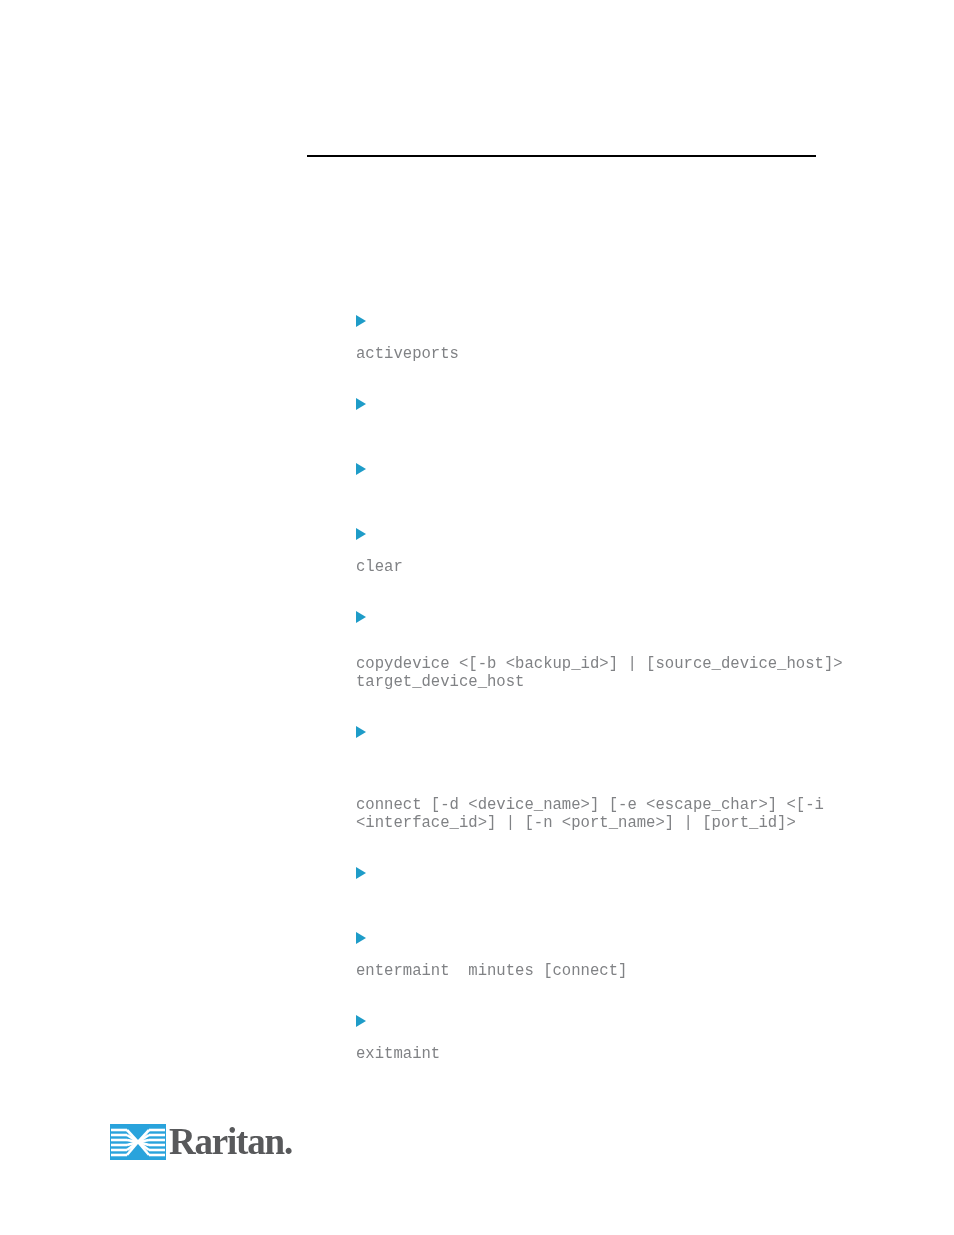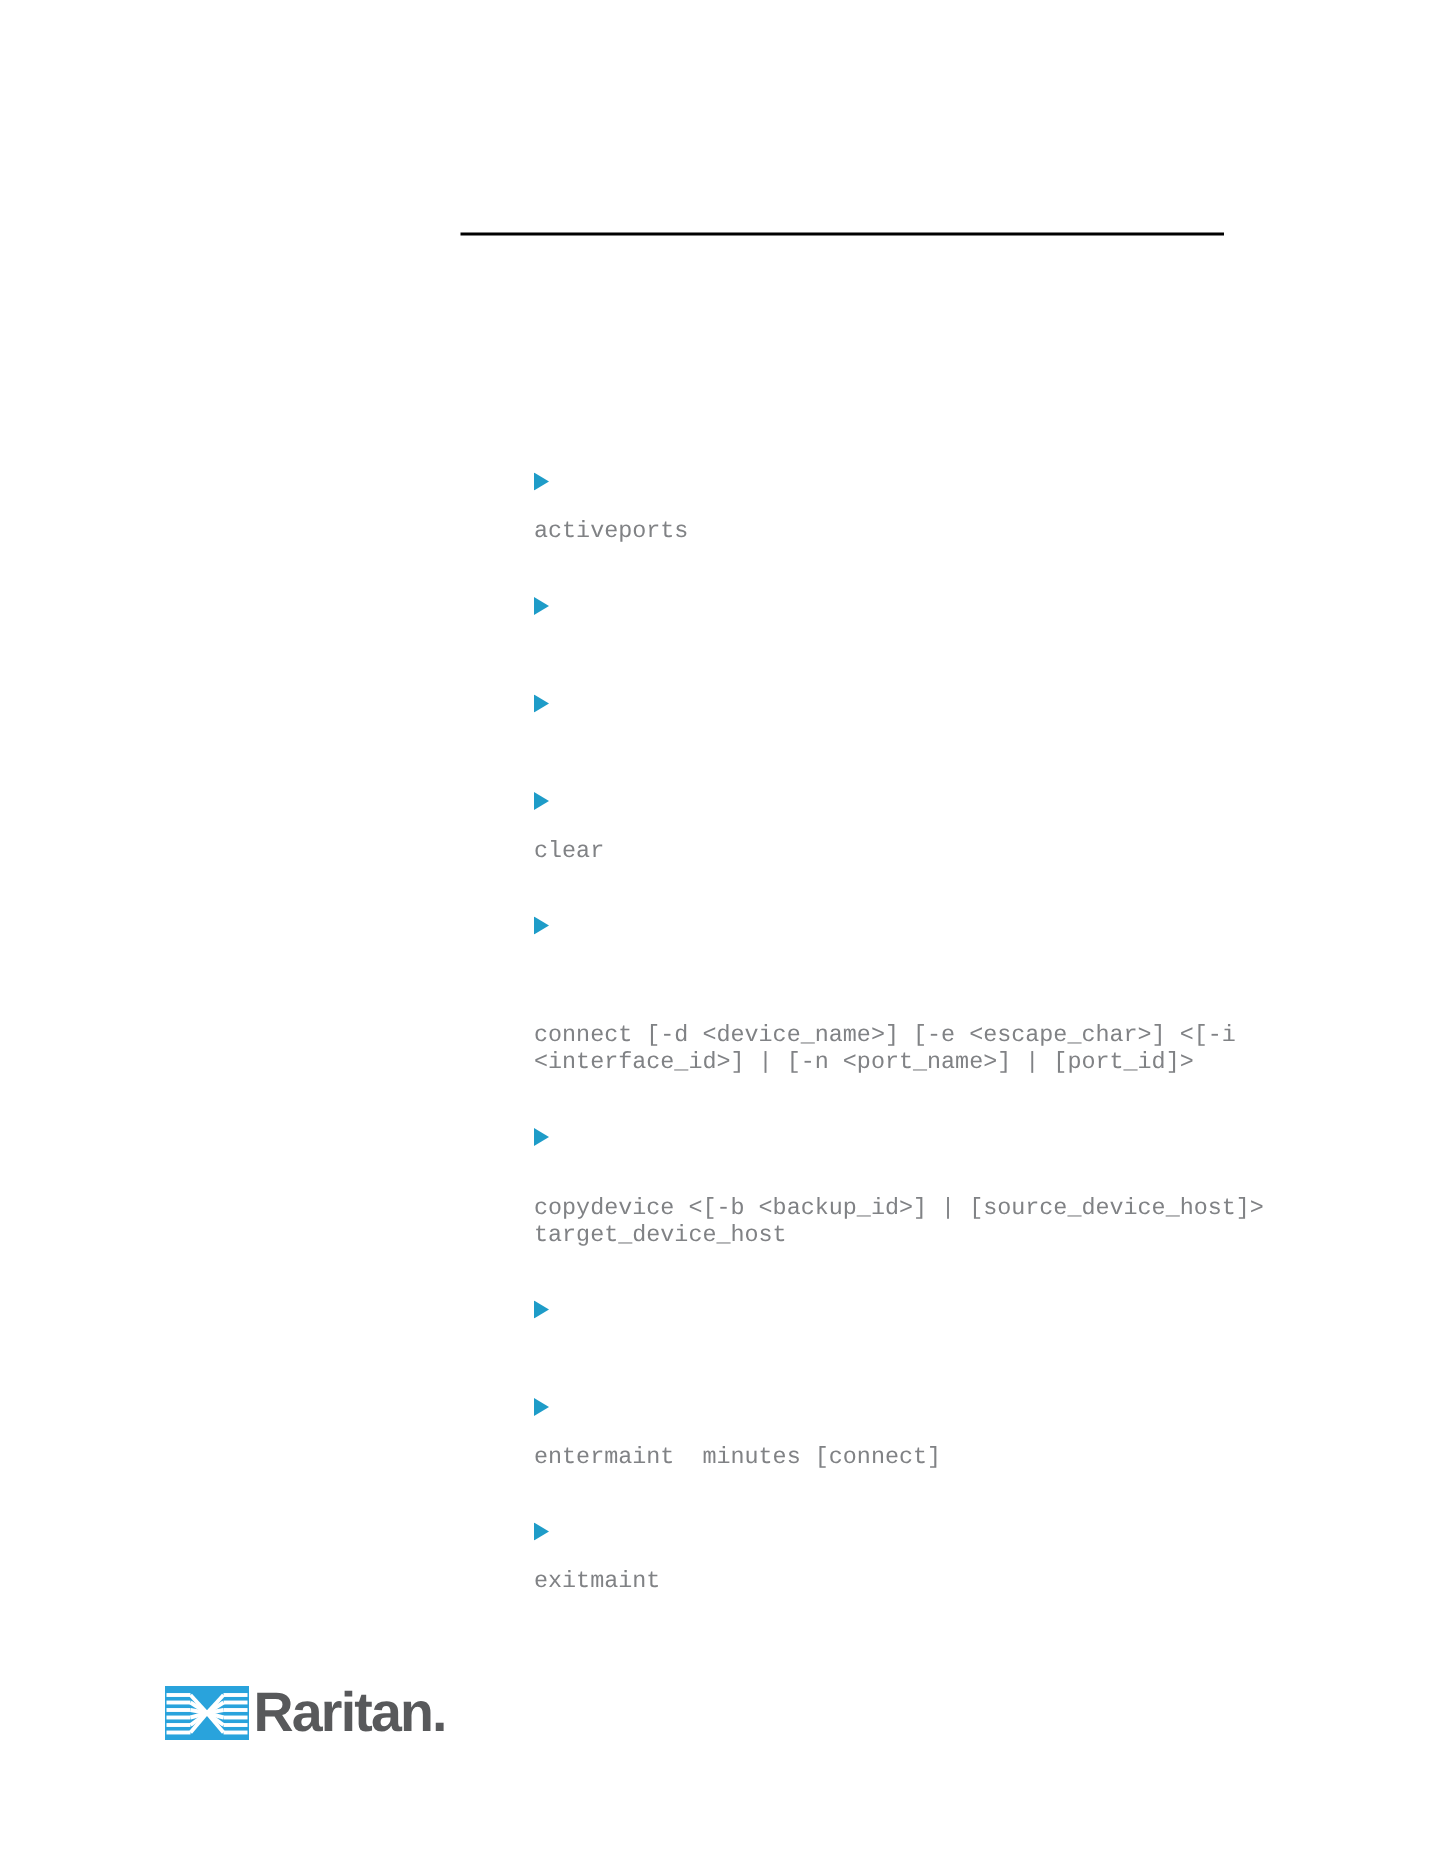--- a/index.html
+++ b/index.html
@@ -97,21 +97,21 @@
     height: 46px;
   }
   .logo-mark {
     width: 56px;
     height: 40px;
     display: block;
     flex: 0 0 auto;
   }
   .logo-mark svg { display: block; }
   .logo-wordmark {
-    font-family: Liberation Sans, sans-serif;
+    font-family: Liberation Serif, serif;
     font-size: 37px;
     font-weight: bold;
     color: #58595b;
     letter-spacing: -1.2px;
     line-height: 40px;
     margin-left: 3px;
     white-space: pre;
   }
 </style>
 </head>
@@ -178,37 +178,37 @@
     </div>
 
     <div class="command-entry">
       <span class="bullet-row">
         <span class="bullet-icon">
           <svg width="10" height="12" viewBox="0 0 10 12">
               <polygon points="0,0 10,6 0,12" fill="#1e9cc8"></polygon>
             </svg>
         </span>
       </span>
+      <div class="gap-md"></div>
+      <pre class="code-block">copydevice &lt;[-b &lt;backup_id&gt;] | [source_device_host]&gt;
+target_device_host</pre>
+      <div class="entry-space-default"></div>
+    </div>
+
+    <div class="command-entry">
+      <span class="bullet-row">
+        <span class="bullet-icon">
+          <svg width="10" height="12" viewBox="0 0 10 12">
+              <polygon points="0,0 10,6 0,12" fill="#1e9cc8"></polygon>
+            </svg>
+        </span>
+      </span>
       <div class="gap-lg"></div>
       <pre class="code-block">connect [-d &lt;device_name&gt;] [-e &lt;escape_char&gt;] &lt;[-i
 &lt;interface_id&gt;] | [-n &lt;port_name&gt;] | [port_id]&gt;</pre>
-      <div class="entry-space-default"></div>
-    </div>
-
-    <div class="command-entry">
-      <span class="bullet-row">
-        <span class="bullet-icon">
-          <svg width="10" height="12" viewBox="0 0 10 12">
-              <polygon points="0,0 10,6 0,12" fill="#1e9cc8"></polygon>
-            </svg>
-        </span>
-      </span>
-      <div class="gap-md"></div>
-      <pre class="code-block">copydevice &lt;[-b &lt;backup_id&gt;] | [source_device_host]&gt;
-target_device_host</pre>
       <div class="entry-space-default"></div>
     </div>
 
     <div class="command-entry">
       <span class="bullet-row">
         <span class="bullet-icon">
           <svg width="10" height="12" viewBox="0 0 10 12">
               <polygon points="0,0 10,6 0,12" fill="#1e9cc8"></polygon>
             </svg>
         </span>

